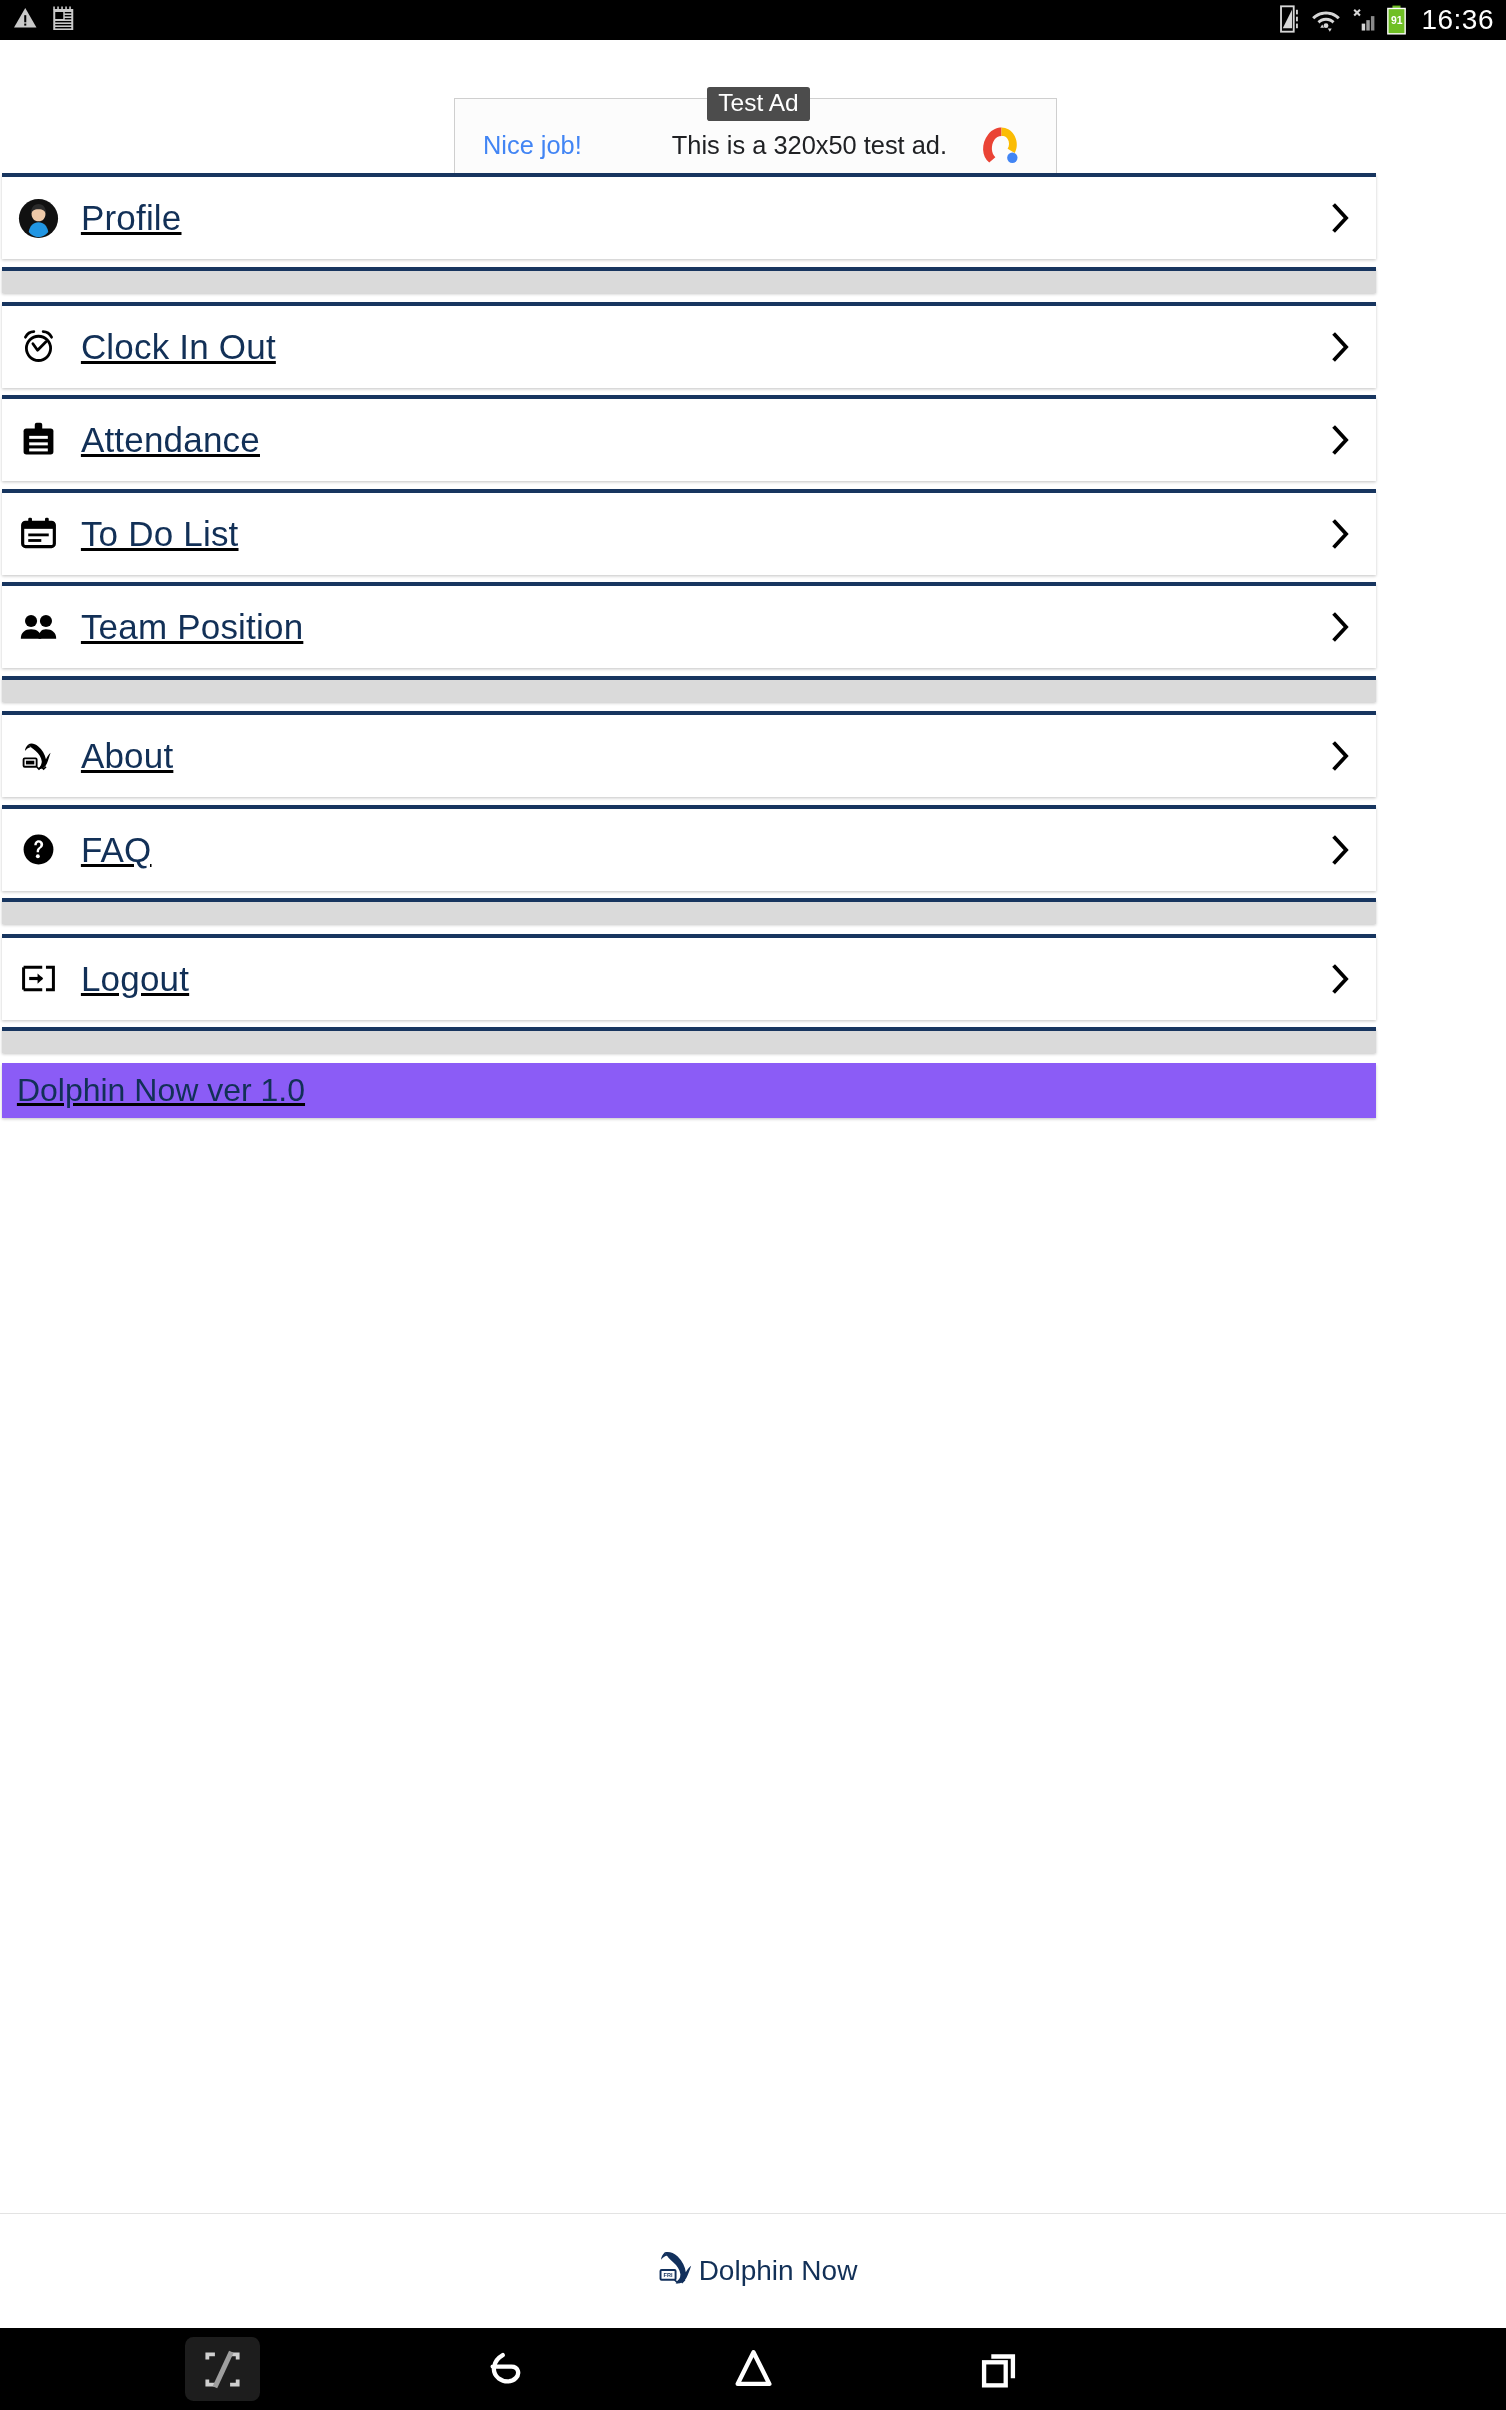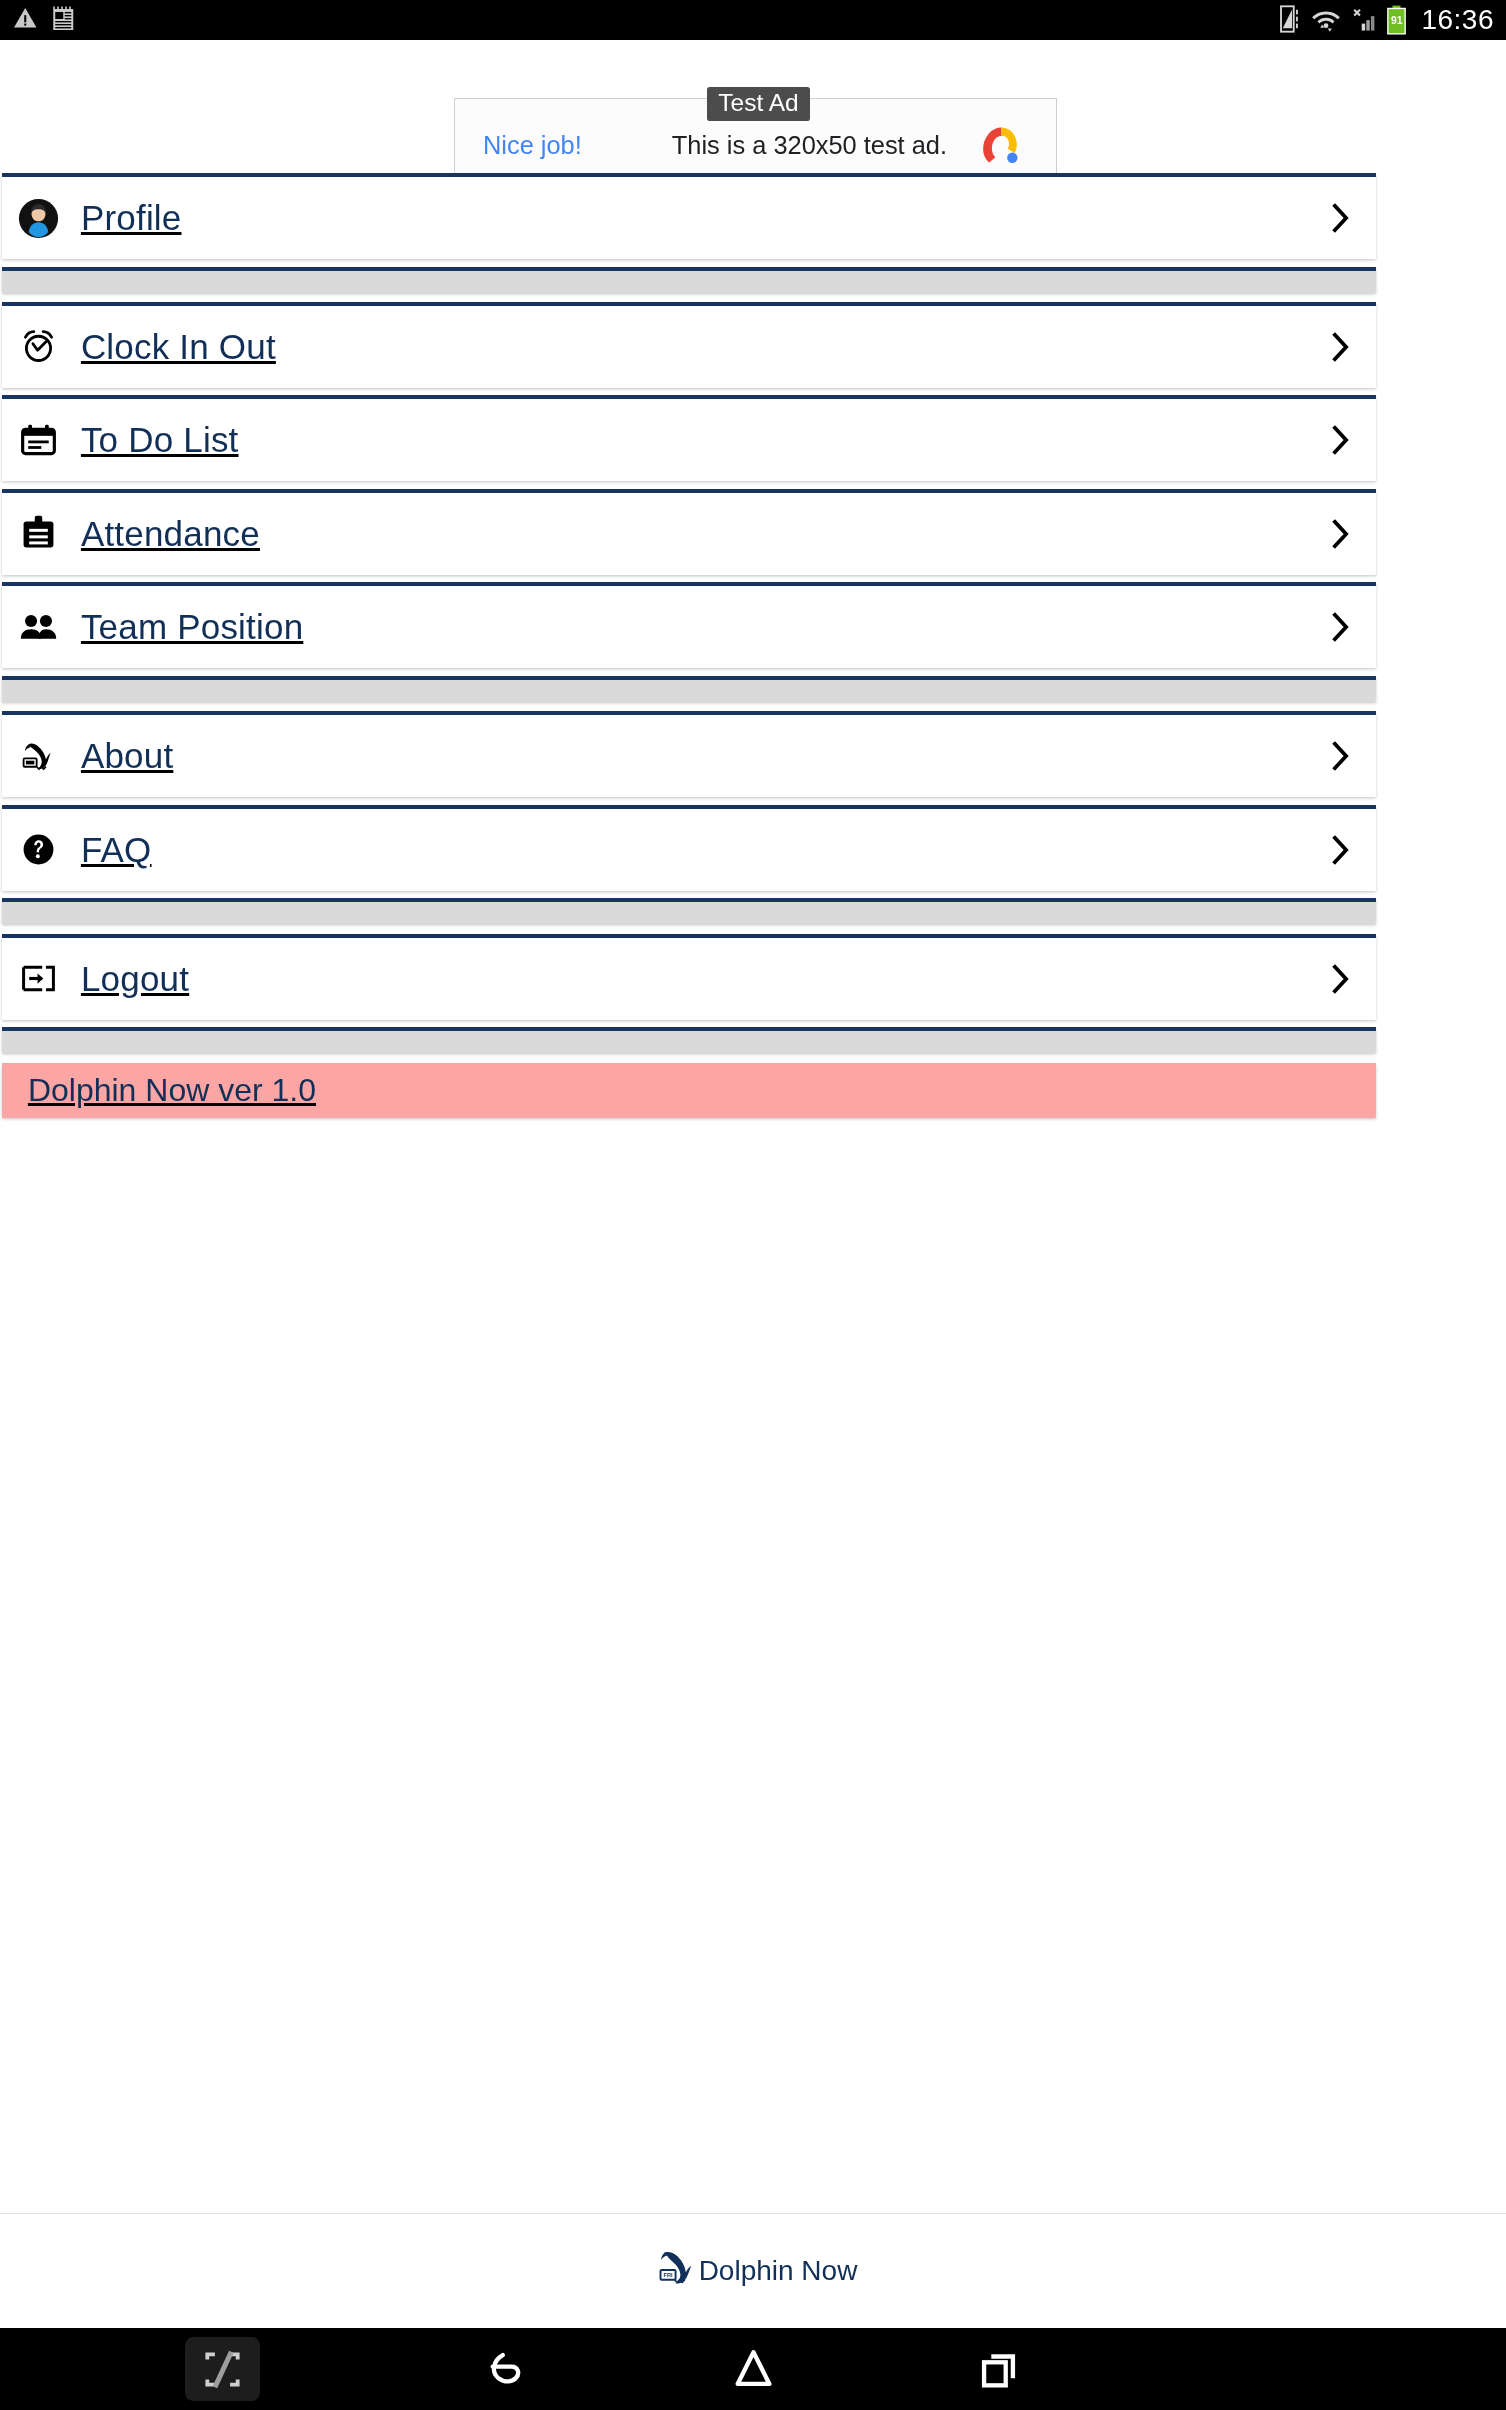--- a/index.html
+++ b/index.html
@@ -153,25 +153,25 @@
     margin: 0 9.4px 9.4px 1.9px;
     height: 26px;
     background: #dadada;
     border-top: 4.7px solid #17355f;
     box-shadow: 0 1.9px 2.8px rgba(0,0,0,0.22);
   }
   .version-bar {
     position: relative;
     margin: 0 9.4px 9.4px 1.9px;
     height: 55px;
-    background: #fca5a5;
+    background: #8b5cf6;
     box-shadow: 0 1.9px 2.8px rgba(0,0,0,0.22);
     display: flex;
     align-items: center;
-    padding-left: 26px;
+    padding-left: 15px;
   }
   .version-bar .v-text {
     color: #123057;
     font-size: 32px;
   }
 
   
   .tab-bar {
     position: absolute;
     left: 0;
@@ -340,47 +340,47 @@
       <span class="chevron">
         <svg width="19" height="30" viewBox="0 0 20 32">
             <path d="M4 3 L16 16 L4 29" stroke="#000" stroke-width="4" fill="none" stroke-linecap="square"></path>
           </svg>
       </span>
     </div>
 
     <div class="card">
       <span class="row-icon">
         <svg width="41" height="41" viewBox="0 0 44 44">
+          <rect x="6" y="9" width="32" height="28" rx="3" fill="#000"></rect>
+          <rect x="18" y="3" width="8" height="9" rx="2" fill="#000"></rect>
+          <rect x="12" y="17" width="20" height="3.2" fill="#fff"></rect>
+          <rect x="12" y="24" width="20" height="3.2" fill="#fff"></rect>
+          <rect x="12" y="30.5" width="20" height="3.2" fill="#fff"></rect>
+        </svg>
+      </span>
+      <span class="row-label">Attendance</span>
+      <span class="chevron">
+        <svg width="19" height="30" viewBox="0 0 20 32">
+            <path d="M4 3 L16 16 L4 29" stroke="#000" stroke-width="4" fill="none" stroke-linecap="square"></path>
+          </svg>
+      </span>
+    </div>
+
+    <div class="card">
+      <span class="row-icon">
+        <svg width="41" height="41" viewBox="0 0 44 44">
           <rect x="5" y="10" width="34" height="26" rx="3" fill="none" stroke="#000" stroke-width="3.4"></rect>
           <rect x="5" y="10" width="34" height="7" fill="#000"></rect>
           <rect x="11" y="5" width="4" height="8" rx="1.5" fill="#000"></rect>
           <rect x="29" y="5" width="4" height="8" rx="1.5" fill="#000"></rect>
           <rect x="11" y="22" width="22" height="3" fill="#000"></rect>
           <rect x="11" y="28" width="14" height="3" fill="#000"></rect>
         </svg>
       </span>
       <span class="row-label">To Do List</span>
-      <span class="chevron">
-        <svg width="19" height="30" viewBox="0 0 20 32">
-            <path d="M4 3 L16 16 L4 29" stroke="#000" stroke-width="4" fill="none" stroke-linecap="square"></path>
-          </svg>
-      </span>
-    </div>
-
-    <div class="card">
-      <span class="row-icon">
-        <svg width="41" height="41" viewBox="0 0 44 44">
-          <rect x="6" y="9" width="32" height="28" rx="3" fill="#000"></rect>
-          <rect x="18" y="3" width="8" height="9" rx="2" fill="#000"></rect>
-          <rect x="12" y="17" width="20" height="3.2" fill="#fff"></rect>
-          <rect x="12" y="24" width="20" height="3.2" fill="#fff"></rect>
-          <rect x="12" y="30.5" width="20" height="3.2" fill="#fff"></rect>
-        </svg>
-      </span>
-      <span class="row-label">Attendance</span>
       <span class="chevron">
         <svg width="19" height="30" viewBox="0 0 20 32">
             <path d="M4 3 L16 16 L4 29" stroke="#000" stroke-width="4" fill="none" stroke-linecap="square"></path>
           </svg>
       </span>
     </div>
 
     <div class="card">
       <span class="row-icon">
         <svg width="41" height="41" viewBox="0 0 44 44">

